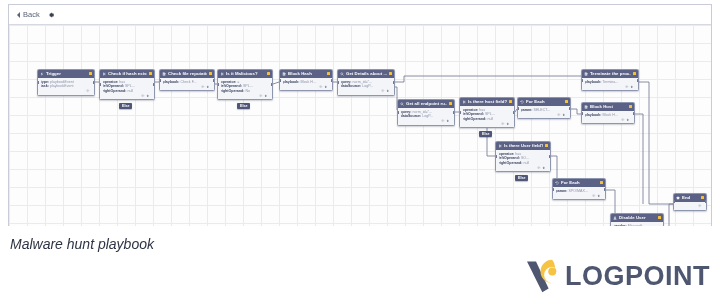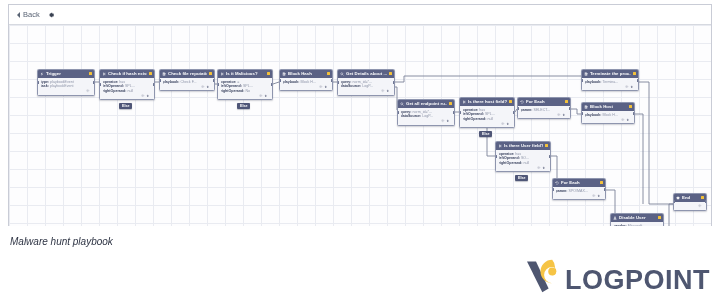--- a/index.html
+++ b/index.html
@@ -96,23 +96,23 @@
     border-radius: 1px; padding: .5px 3px; line-height: 5px;
     box-shadow: 0 .5px 1px rgba(40,45,70,.28);
   }
 
   
   .node.end .node-body { min-height: 7px; }
 
   
   .caption {
     position: absolute; left: 10px; top: 236px;
-    font-size: 10px; font-style: italic; color: #2e3444;
-  }
-  .logo { position: absolute; right: 10px; top: 258px; display: flex; align-items: flex-end; gap: 0; }
+    font-size: 14px; font-style: italic; color: #2e3444;
+  }
+  .logo { position: absolute; right: 10px; top: 258px; display: flex; align-items: center; gap: 0; }
   .logo-mark { width: 40px; height: 36px; }
   .logo-text { font-size: 27px; font-weight: bold; letter-spacing: .5px; color: #4e5670; line-height: 1; }
 </style>
 </head>
 <body>
 
 <div class="page">
 
   <div class="app-window">
 

